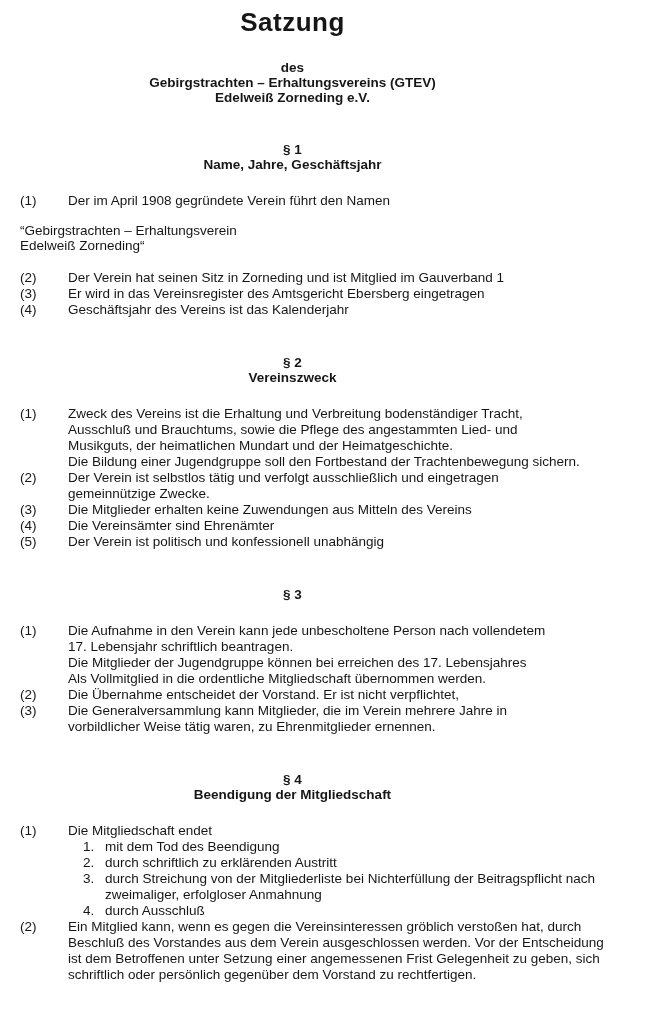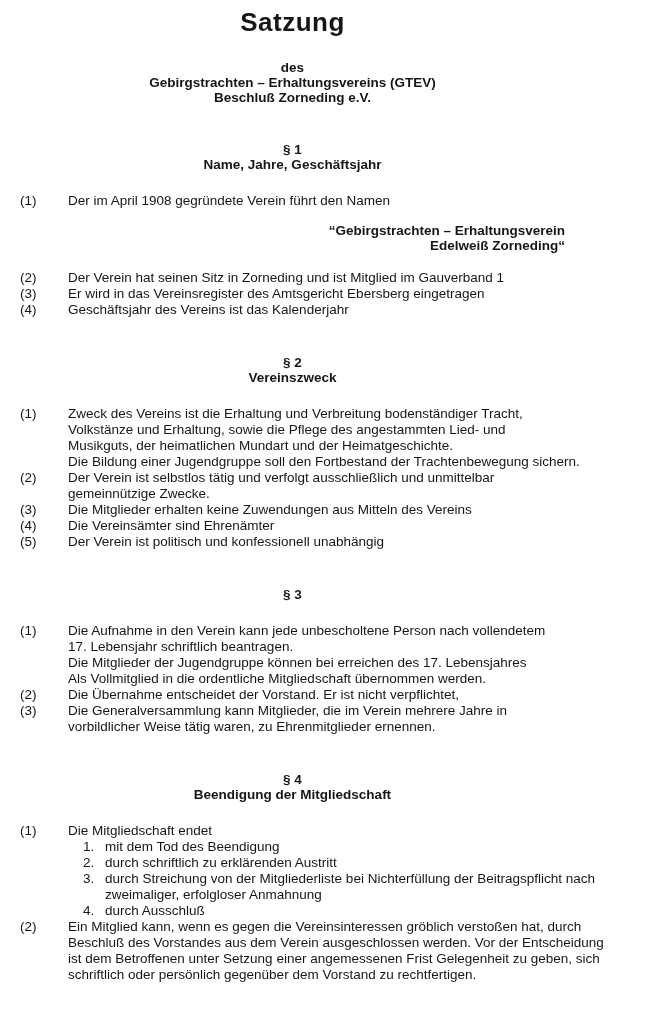--- a/index.html
+++ b/index.html
@@ -49,22 +49,22 @@
     padding-left: 48px;
     font-size: 13.5px;
     line-height: 16px;
   }
   .item .marker {
     position: absolute;
     left: 0;
     top: 0;
   }
   .center-block {
-    text-align: right;
-    font-weight: bold;
+    text-align: left;
+    font-weight: normal;
     font-size: 13.5px;
     line-height: 15px;
     margin: 14px 0 17px 0;
   }
   .sublist .sub-item {
     position: relative;
     padding-left: 37px;
   }
   .sublist .sub-num {
     position: absolute;
@@ -74,21 +74,21 @@
   .line { white-space: nowrap; }
 </style>
 </head>
 <body>
 
 <div class="page">
   <h1 class="doc-title">Satzung</h1>
   <div class="doc-subtitle">
     <div class="line">des</div>
     <div class="line">Gebirgstrachten – Erhaltungsvereins (GTEV)</div>
-    <div class="line">Beschluß Zorneding e.V.</div>
+    <div class="line">Edelweiß Zorneding e.V.</div>
   </div>
   <div id="sections">
       <section class="section">
         <div class="sec-head">
           <div class="line">§ 1</div>
           <div class="line">Name, Jahre, Geschäftsjahr</div>
         </div>
         <div class="sec-items">
           <div class="item">
             <span class="marker">(1)</span>
@@ -123,29 +123,29 @@
       <section class="section">
         <div class="sec-head">
           <div class="line">§ 2</div>
           <div class="line">Vereinszweck</div>
         </div>
         <div class="sec-items">
           <div class="item">
             <span class="marker">(1)</span>
             <div class="item-body">
               <div class="line">Zweck des Vereins ist die Erhaltung und Verbreitung bodenständiger Tracht,</div>
-              <div class="line">Volkstänze und Erhaltung, sowie die Pflege des angestammten Lied- und</div>
+              <div class="line">Ausschluß und Brauchtums, sowie die Pflege des angestammten Lied- und</div>
               <div class="line">Musikguts, der heimatlichen Mundart und der Heimatgeschichte.</div>
               <div class="line">Die Bildung einer Jugendgruppe soll den Fortbestand der Trachtenbewegung sichern.</div>
             </div>
           </div>
           <div class="item">
             <span class="marker">(2)</span>
             <div class="item-body">
-              <div class="line">Der Verein ist selbstlos tätig und verfolgt ausschließlich und unmittelbar</div>
+              <div class="line">Der Verein ist selbstlos tätig und verfolgt ausschließlich und eingetragen</div>
               <div class="line">gemeinnützige Zwecke.</div>
             </div>
           </div>
           <div class="item">
             <span class="marker">(3)</span>
             <div class="item-body">
               <div class="line">Die Mitglieder erhalten keine Zuwendungen aus Mitteln des Vereins</div>
             </div>
           </div>
           <div class="item">

